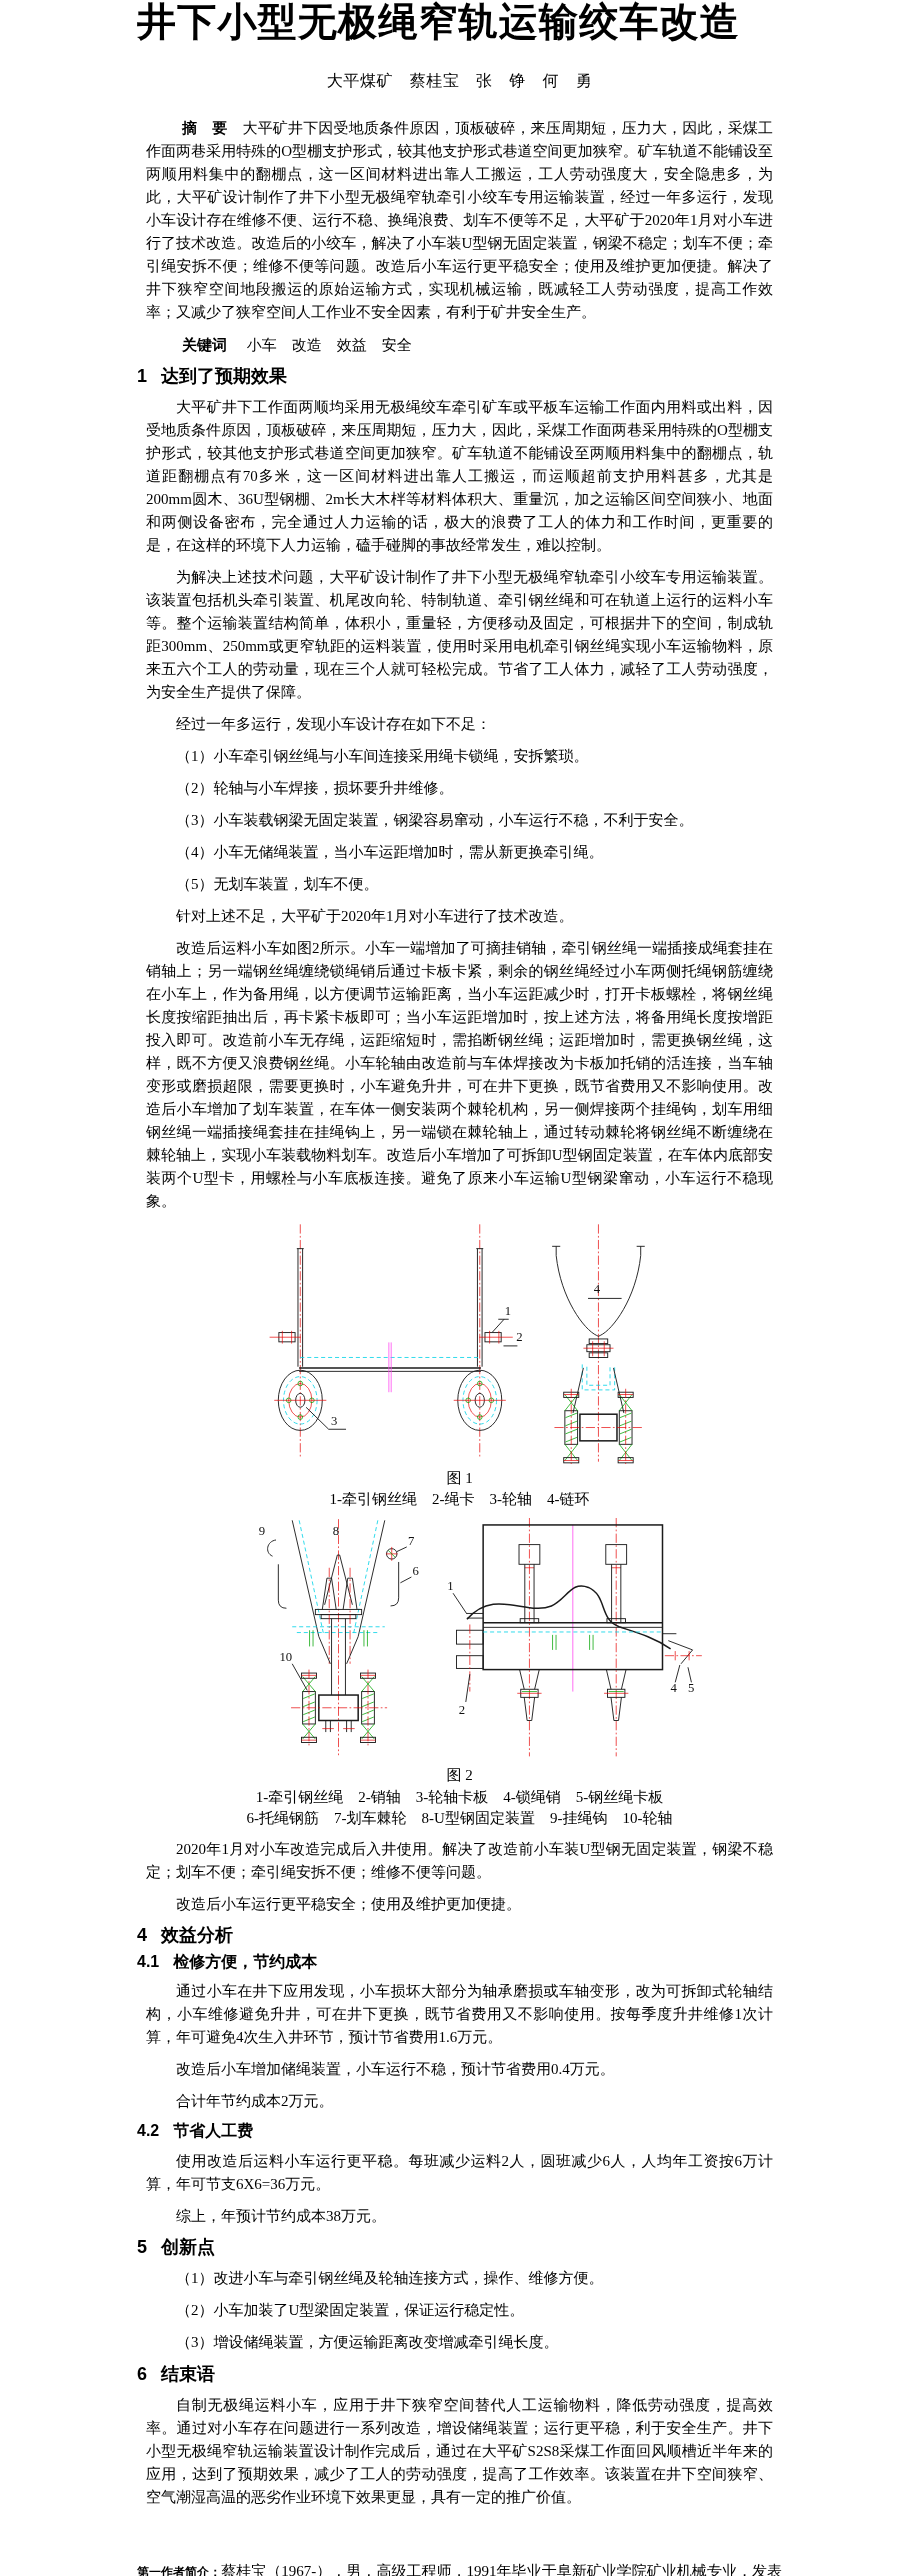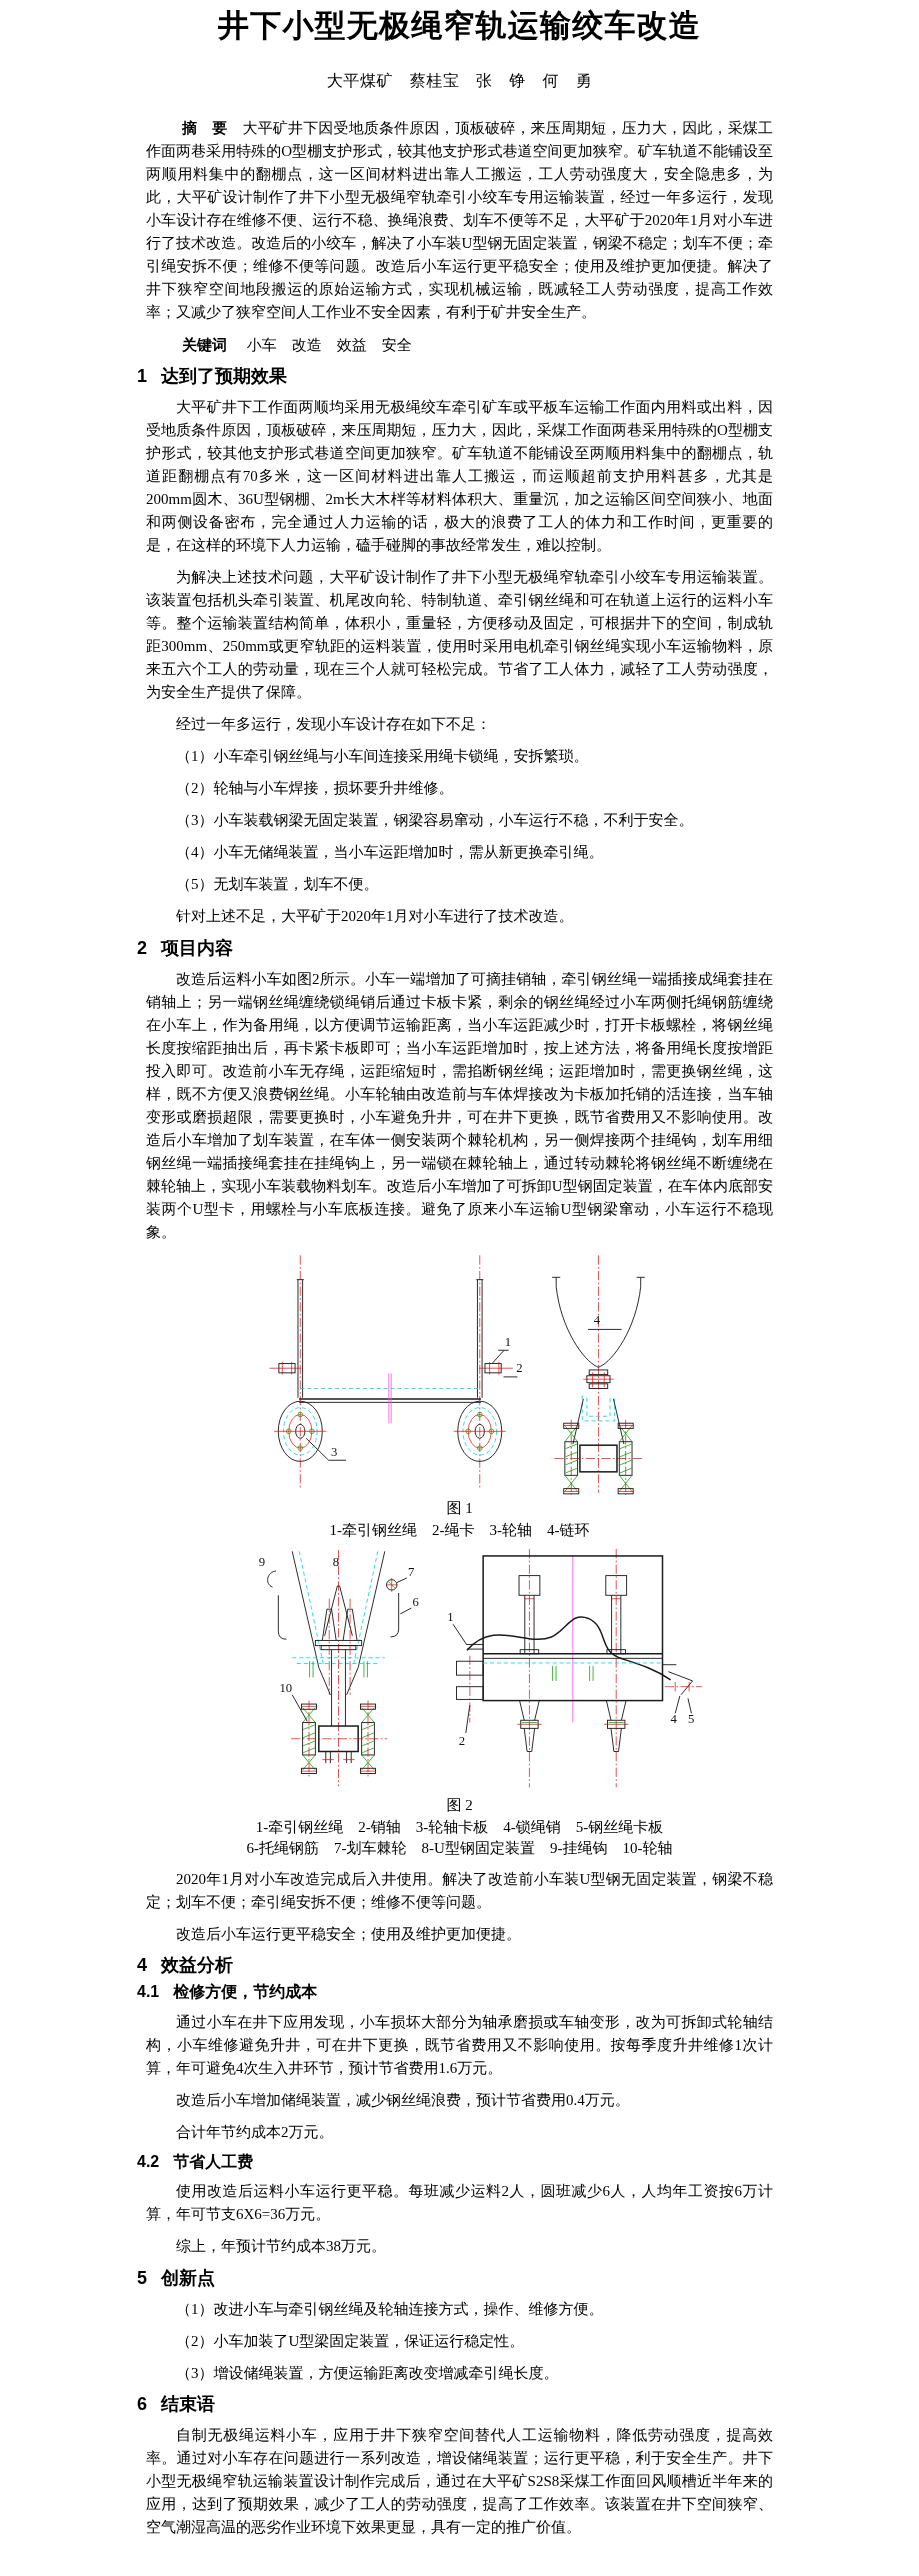--- a/index.html
+++ b/index.html
@@ -2,22 +2,22 @@
 <html style="font-size:9.3px"><head>
 <meta charset="utf-8">
 <style>
   html,body{margin:0;padding:0;}
   body{
     width:920px;height:2576px;overflow:hidden;background:#ffffff;color:#000;
     font-family:"Liberation Serif","DejaVu Serif",serif;
   }
   .page{padding:7px 137px 0 137px;width:645px;}
   .title{
-    font-family:Liberation Sans, sans-serif;
-    font-size:31px;font-weight:bold;text-align:center;
+    font-family:Liberation Mono, monospace;
+    font-size:39px;font-weight:bold;text-align:left;
     margin:0 0 27px 0;line-height:37px;letter-spacing:1.2px;
   }
   .authors{font-size:16px;text-align:center;margin:0 0 24px 0;letter-spacing:0.6px;}
   p.body{font-size:15px;line-height:23px;text-align:justify;margin:9px;}
   p.indent{text-indent:30px;}
   p.item{text-indent:30px;}
   .lbl{font-weight:bold;font-family:"Liberation Sans","DejaVu Sans",sans-serif;}
   .abstract .lbl{margin-right:15px;}
   .keywords{margin-top:1.2px;}
   .keywords .lbl{margin-right:19.7px;}
@@ -64,21 +64,20 @@
   <p class="body indent">大平矿井下工作面两顺均采用无极绳绞车牵引矿车或平板车运输工作面内用料或出料，因受地质条件原因，顶板破碎，来压周期短，压力大，因此，采煤工作面两巷采用特殊的O型棚支护形式，较其他支护形式巷道空间更加狭窄。矿车轨道不能铺设至两顺用料集中的翻棚点，轨道距翻棚点有70多米，这一区间材料进出靠人工搬运，而运顺超前支护用料甚多，尤其是200mm圆木、36U型钢棚、2m长大木柈等材料体积大、重量沉，加之运输区间空间狭小、地面和两侧设备密布，完全通过人力运输的话，极大的浪费了工人的体力和工作时间，更重要的是，在这样的环境下人力运输，磕手碰脚的事故经常发生，难以控制。</p>
   <p class="body indent">为解决上述技术问题，大平矿设计制作了井下小型无极绳窄轨牵引小绞车专用运输装置。该装置包括机头牵引装置、机尾改向轮、特制轨道、牵引钢丝绳和可在轨道上运行的运料小车等。整个运输装置结构简单，体积小，重量轻，方便移动及固定，可根据井下的空间，制成轨距300mm、250mm或更窄轨距的运料装置，使用时采用电机牵引钢丝绳实现小车运输物料，原来五六个工人的劳动量，现在三个人就可轻松完成。节省了工人体力，减轻了工人劳动强度，为安全生产提供了保障。</p>
   <p class="body indent">经过一年多运行，发现小车设计存在如下不足：</p>
   <p class="body item">（1）小车牵引钢丝绳与小车间连接采用绳卡锁绳，安拆繁琐。</p>
   <p class="body item">（2）轮轴与小车焊接，损坏要升井维修。</p>
   <p class="body item">（3）小车装载钢梁无固定装置，钢梁容易窜动，小车运行不稳，不利于安全。</p>
   <p class="body item">（4）小车无储绳装置，当小车运距增加时，需从新更换牵引绳。</p>
   <p class="body item">（5）无划车装置，划车不便。</p>
   <p class="body indent">针对上述不足，大平矿于2020年1月对小车进行了技术改造。</p>
 
-  <h2 class="sec"><span class="secnum">2</span><span>项目内容</span></h2>
   <p class="body indent">改造后运料小车如图2所示。小车一端增加了可摘挂销轴，牵引钢丝绳一端插接成绳套挂在销轴上；另一端钢丝绳缠绕锁绳销后通过卡板卡紧，剩余的钢丝绳经过小车两侧托绳钢筋缠绕在小车上，作为备用绳，以方便调节运输距离，当小车运距减少时，打开卡板螺栓，将钢丝绳长度按缩距抽出后，再卡紧卡板即可；当小车运距增加时，按上述方法，将备用绳长度按增距投入即可。改造前小车无存绳，运距缩短时，需掐断钢丝绳；运距增加时，需更换钢丝绳，这样，既不方便又浪费钢丝绳。小车轮轴由改造前与车体焊接改为卡板加托销的活连接，当车轴变形或磨损超限，需要更换时，小车避免升井，可在井下更换，既节省费用又不影响使用。改造后小车增加了划车装置，在车体一侧安装两个棘轮机构，另一侧焊接两个挂绳钩，划车用细钢丝绳一端插接绳套挂在挂绳钩上，另一端锁在棘轮轴上，通过转动棘轮将钢丝绳不断缠绕在棘轮轴上，实现小车装载物料划车。改造后小车增加了可拆卸U型钢固定装置，在车体内底部安装两个U型卡，用螺栓与小车底板连接。避免了原来小车运输U型钢梁窜动，小车运行不稳现象。</p>
 
   <figure>
     <svg width="429" height="242" viewBox="0 0 740 418">
 
       <g>
         <line class="redc" x1="95" y1="4" x2="95" y2="408"></line>
         <line class="redc" x1="405" y1="4" x2="405" y2="408"></line>
 
         <line class="blk" x1="91" y1="46" x2="91" y2="250"></line>
@@ -378,21 +377,21 @@
     <div class="figleg">1-牵引钢丝绳　2-销轴　3-轮轴卡板　4-锁绳销　5-钢丝绳卡板</div>
     <div class="figleg">6-托绳钢筋　7-划车棘轮　8-U型钢固定装置　9-挂绳钩　10-轮轴</div>
   </figure>
 
   <p class="body indent">2020年1月对小车改造完成后入井使用。解决了改造前小车装U型钢无固定装置，钢梁不稳定；划车不便；牵引绳安拆不便；维修不便等问题。</p>
   <p class="body indent">改造后小车运行更平稳安全；使用及维护更加便捷。</p>
 
   <h2 class="sec"><span class="secnum">4</span><span>效益分析</span></h2>
   <h3 class="subsec"><span class="secnum">4.1</span><span>检修方便，节约成本</span></h3>
   <p class="body indent">通过小车在井下应用发现，小车损坏大部分为轴承磨损或车轴变形，改为可拆卸式轮轴结构，小车维修避免升井，可在井下更换，既节省费用又不影响使用。按每季度升井维修1次计算，年可避免4次生入井环节，预计节省费用1.6万元。</p>
-  <p class="body indent">改造后小车增加储绳装置，减少钢丝绳浪费，预计节省费用0.4万元。</p>
+  <p class="body indent">改造后小车增加储绳装置，小车运行不稳，预计节省费用0.4万元。</p>
   <p class="body indent gap-top">合计年节约成本2万元。</p>
   <h3 class="subsec"><span class="secnum">4.2</span><span>节省人工费</span></h3>
   <p class="body indent">使用改造后运料小车运行更平稳。每班减少运料2人，圆班减少6人，人均年工资按6万计算，年可节支6X6=36万元。</p>
   <p class="body indent">综上，年预计节约成本38万元。</p>
 
   <h2 class="sec"><span class="secnum">5</span><span>创新点</span></h2>
   <p class="body item">（1）改进小车与牵引钢丝绳及轮轴连接方式，操作、维修方便。</p>
   <p class="body item">（2）小车加装了U型梁固定装置，保证运行稳定性。</p>
   <p class="body item">（3）增设储绳装置，方便运输距离改变增减牵引绳长度。</p>
 

